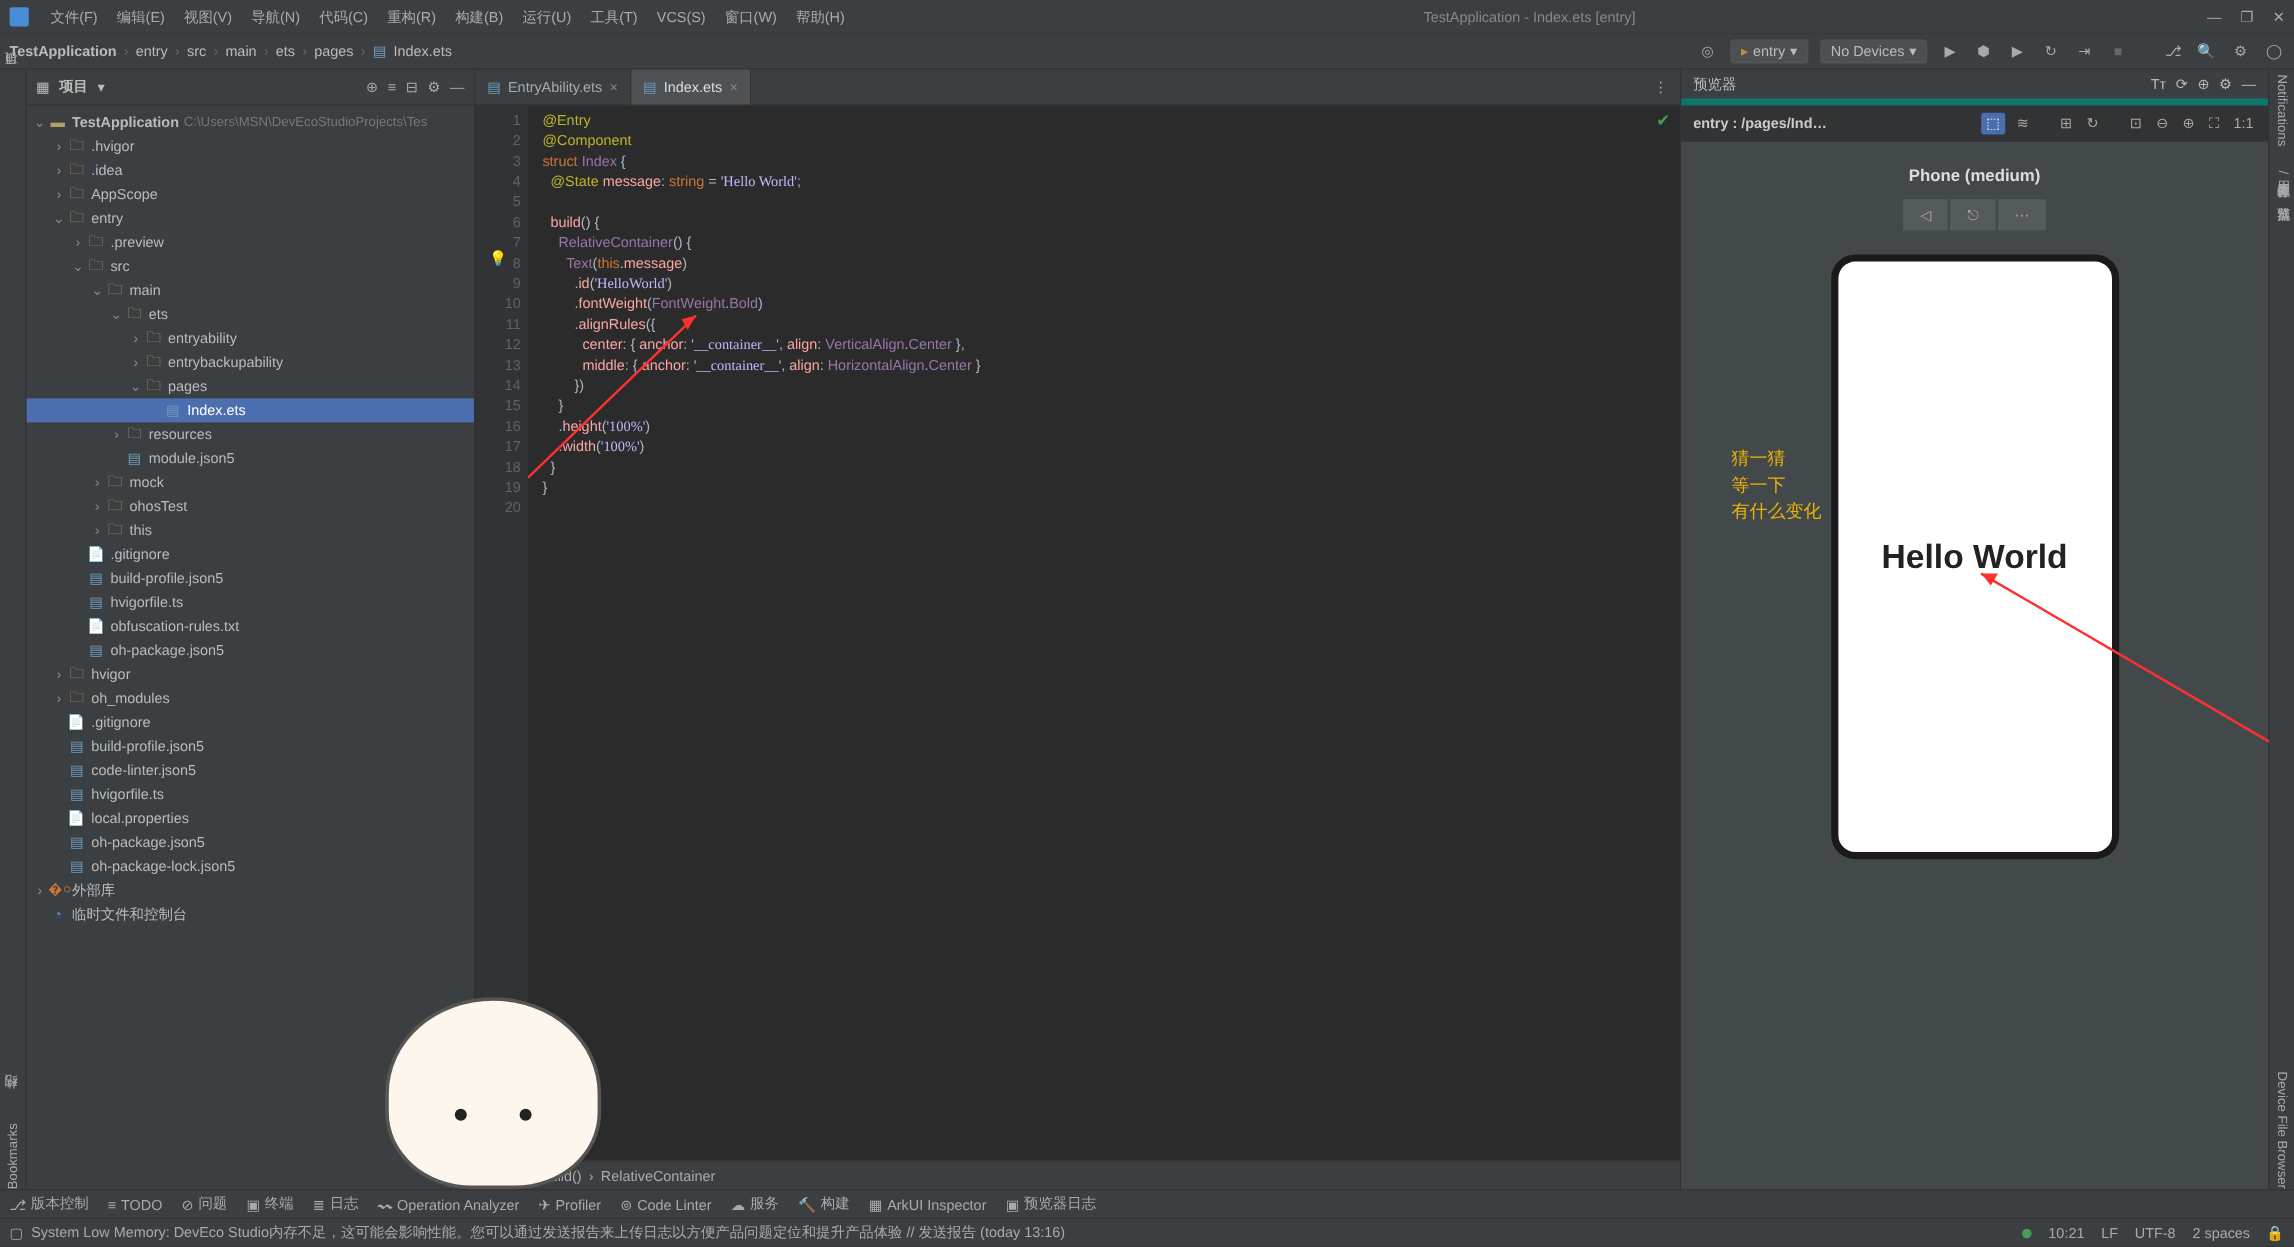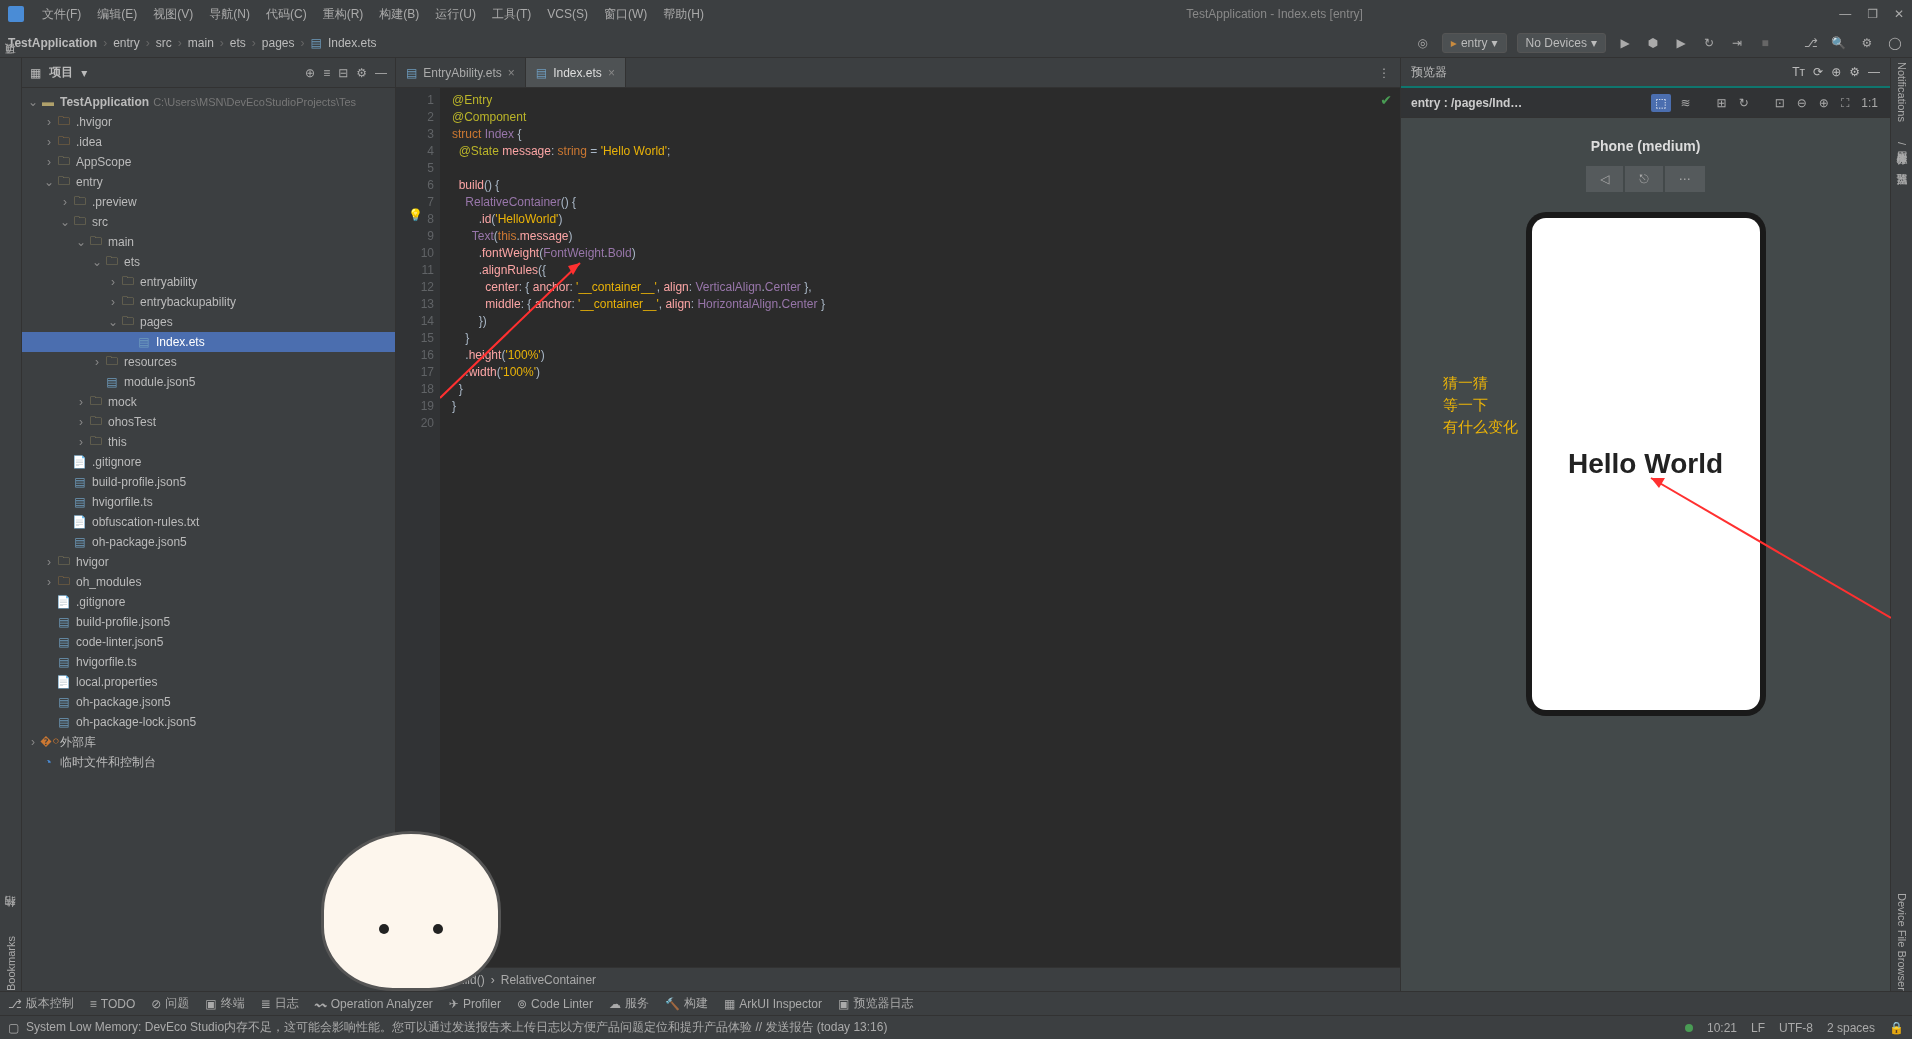--- a/index.html
+++ b/index.html
@@ -42,27 +42,27 @@
 .tab.active { background:#4e5254; color:#ddd; }
 .tab .close { color:#888; }
 .tabs-spacer { flex:1; }
 .editor-body { flex:1; display:flex; position:relative; }
 .gutter { width:44px; background:#313335; color:#606366; text-align:right; padding:4px 6px 0 0; font-family:Consolas,monospace; font-size:13px; line-height:17px; }
 .code { flex:1; padding:4px 0 0 12px; font-family:Consolas,monospace; font-size:13px; line-height:17px; color:#a9b7c6; position:relative; }
 .code .line { white-space:pre; }
 .k-orange { color:#cc7832; }
 .k-yellow { color:#bbb529; }
 .k-purple { color:#9876aa; }
-.k-green { color:#eab308; }
+.k-green { color:#c4b5fd;font-family:Liberation Serif, serif; }
 .k-blue { color:#6897bb; }
 .k-lightyellow { color:#fca5a5; }
 .bulb { position:absolute; left:-32px; top:119px; color:#ffc66d; }
 .check { position:absolute; right:8px; top:4px; color:#499c54; font-size:14px; }
 .previewer { width:490px; background:#3c3f41; border-left:1px solid #323232; display:flex; flex-direction:column; }
-.prev-header { height:30px; display:flex; align-items:center; padding:0 10px; border-bottom:2px solid #0f766e; gap:8px; }
+.prev-header { height:30px; display:flex; align-items:center; padding:0 10px; border-bottom:6px solid #0f766e; gap:8px; }
 .prev-header .spacer { flex:1; }
 .prev-subheader { height:30px; display:flex; align-items:center; padding:0 10px; border-bottom:1px solid #323232; gap:8px; background:#313335; }
 .prev-subheader .entry-path { font-weight:bold; color:#ccc; }
 .prev-subheader .spacer { flex:1; }
 .prev-subheader .icon { color:#aaa; cursor:pointer; padding:2px; }
 .prev-body { flex:1; background:#43494a; display:flex; flex-direction:column; align-items:center; padding-top:20px; position:relative; }
 .phone-label { color:#ddd; font-size:14px; font-weight:bold; margin-bottom:12px; }
 .phone-controls { display:flex; gap:2px; margin-bottom:20px; }
 .phone-controls .btn { background:#555a5c; padding:6px 14px; color:#aaa; cursor:pointer; }
 .phone-frame { width:240px; height:504px; background:#1a1a1a; border-radius:20px; padding:6px; position:relative; }
@@ -391,22 +391,22 @@
           <line x1="0" y1="310" x2="140" y2="175" stroke="#ff3030" stroke-width="2"></line>
           <polygon points="140,175 128,178 133,187" fill="#ff3030"></polygon>
         </svg>
       <div class="line"><span class="k-yellow">@Entry</span></div>
           <div class="line"><span class="k-yellow">@Component</span></div>
           <div class="line"><span class="k-orange">struct</span> <span class="k-purple">Index</span> {</div>
           <div class="line">  <span class="k-yellow">@State</span> <span class="k-lightyellow">message</span>: <span class="k-orange">string</span> = <span class="k-green">'Hello World'</span>;</div>
           <div class="line">&nbsp;</div>
           <div class="line">  <span class="k-lightyellow">build</span>() {</div>
           <div class="line">    <span class="k-purple">RelativeContainer</span>() {</div>
+          <div class="line">      <span class="k-purple">Text</span>(<span class="k-orange">this</span>.<span class="k-lightyellow">message</span>)</div>
           <div class="line">        .<span class="k-lightyellow">id</span>(<span class="k-green">'HelloWorld'</span>)</div>
-          <div class="line">      <span class="k-purple">Text</span>(<span class="k-orange">this</span>.<span class="k-lightyellow">message</span>)</div>
           <div class="line">        .<span class="k-lightyellow">fontWeight</span>(<span class="k-purple">FontWeight</span>.<span class="k-purple">Bold</span>)</div>
           <div class="line">        .<span class="k-lightyellow">alignRules</span>({</div>
           <div class="line">          <span class="k-lightyellow">center</span>: { <span class="k-lightyellow">anchor</span>: <span class="k-green">'__container__'</span>, <span class="k-lightyellow">align</span>: <span class="k-purple">VerticalAlign</span>.<span class="k-purple">Center</span> },</div>
           <div class="line">          <span class="k-lightyellow">middle</span>: { <span class="k-lightyellow">anchor</span>: <span class="k-green">'__container__'</span>, <span class="k-lightyellow">align</span>: <span class="k-purple">HorizontalAlign</span>.<span class="k-purple">Center</span> }</div>
           <div class="line">        })</div>
           <div class="line">    }</div>
           <div class="line">    .<span class="k-lightyellow">height</span>(<span class="k-green">'100%'</span>)</div>
           <div class="line">    .<span class="k-lightyellow">width</span>(<span class="k-green">'100%'</span>)</div>
           <div class="line">  }</div>
           <div class="line">}</div>

